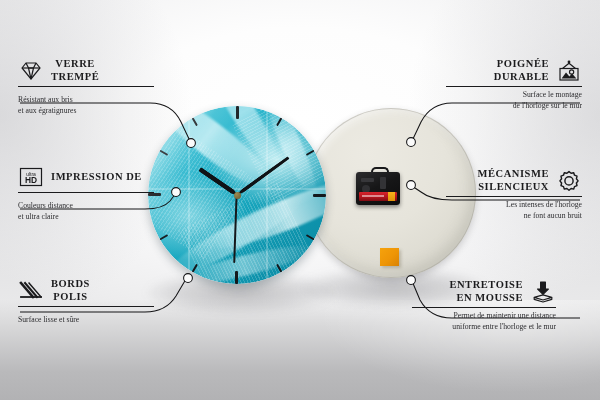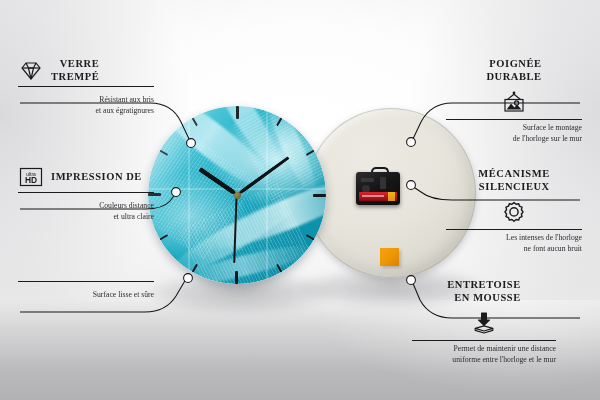--- a/index.html
+++ b/index.html
@@ -107,24 +107,24 @@
 
   
   .callout{position:absolute;}
   .co-head{display:flex;align-items:center;gap:7px;}
   .co-title{font-family:"Liberation Serif", serif;font-weight:bold;font-size:10.5px;
     letter-spacing:.55px;color:#1b1b1d;line-height:12.6px;text-transform:uppercase;}
   .co-rule{height:1.3px;background:#1b1b1d;margin-top:3px;}
   .co-sub{font-family:"Liberation Serif", serif;font-size:7.7px;color:#2c2c2f;
     line-height:10.4px;margin-top:3px;}
   .co-left .co-head{justify-content:flex-start;}
-  .co-left .co-title{text-align:right;}
-  .co-left .co-sub{text-align:right;margin-top:8px;}
+  .co-left .co-title{text-align:center;}
+  .co-left .co-sub{text-align:left;margin-top:8px;}
   .co-right{text-align:right;}
-  .co-right .co-head{justify-content:space-between;flex-direction:column;}
+  .co-right .co-head{justify-content:flex-end;}
   .co-right .co-title{text-align:right;}
   .co-right .co-sub{text-align:right;}
   .ico{width:26px;height:24px;flex:0 0 26px;color:#1b1b1d;display:block;}
   .ico svg{display:block;width:26px;height:24px;}
 
   
   #wires{position:absolute;inset:0;width:600px;height:400px;pointer-events:none;}
   #wires path{fill:none;stroke:#141416;stroke-width:1.05;}
   #wires circle{fill:#fbfbfb;stroke:#141416;stroke-width:1.05;}
 </style>
@@ -273,20 +273,35 @@
         <span>IMPRESSION DE</span><br>
       </span>
     </div>
     <div class="co-rule" style="width:136px"></div>
     <div class="co-sub">
       <span>Couleurs distance</span><br><span>et ultra claire</span>
     </div>
   </div>
 
   <div class="callout co-left" id="co-2" style="left:18px;top:278px;width:136px;">
+    <div class="co-head">
+      <span class="ico">
+        <svg viewBox="0 0 26 24">
+            <g stroke="currentColor" stroke-linecap="square">
+          <path d="M3 4 L15 18" stroke-width="2.6"></path>
+          <path d="M7 4 L19 18" stroke-width="2"></path>
+          <path d="M11 4 L23 18" stroke-width="1.4"></path>
+          <path d="M3 18 L23 18" stroke-width="1.8"></path>
+        </g>
+          </svg>
+      </span>
+      <span class="co-title">
+        <span>BORDS</span><br><span>POLIS</span>
+      </span>
+    </div>
     <div class="co-rule" style="width:136px"></div>
     <div class="co-sub">
       <span>Surface lisse et sûre</span>
     </div>
   </div>
 
   <div class="callout co-right" id="co-3" style="left:446px;top:58px;width:136px;">
     <div class="co-head">
       <span class="co-title">
         <span>POIGNÉE</span><br><span>DURABLE</span>

